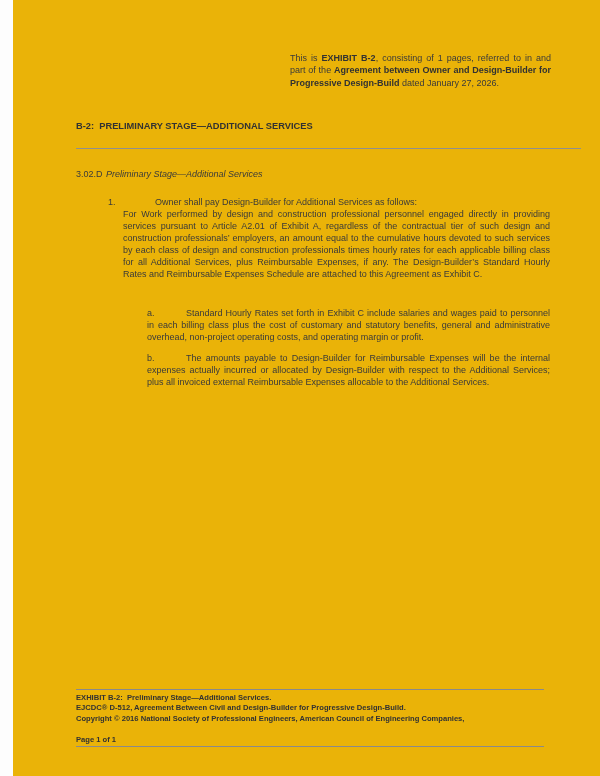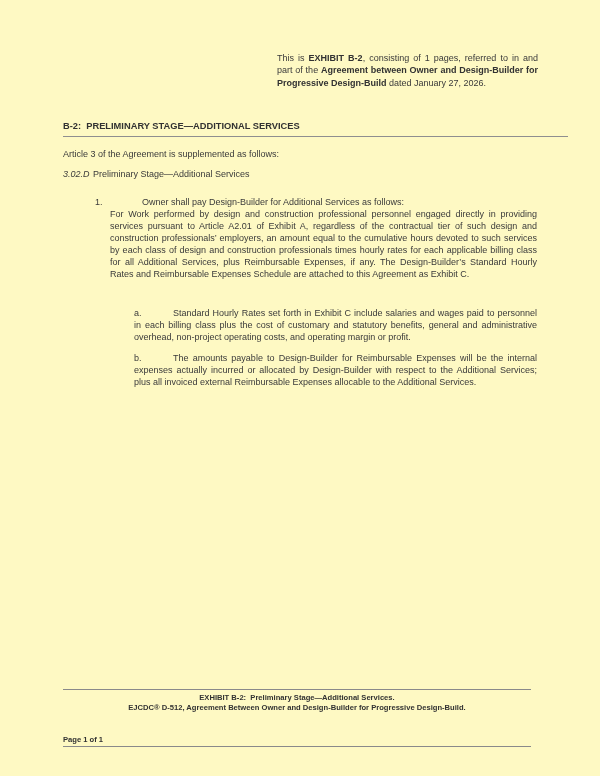--- a/index.html
+++ b/index.html
@@ -4,46 +4,46 @@
 <style>
   html,body{margin:0;padding:0;}
   body{
     width:600px;height:776px;
     background:#fdfdfd;
     font-family:"Liberation Sans","DejaVu Sans",sans-serif;
     color:#3a3a3a;
     position:relative;
     overflow:hidden;
   }
-  .page{position:absolute;inset:0;background:#fef9c3;}
+  .page{position:absolute;inset:0;background:#eab308;margin-left:13px;}
   .abs{position:absolute;}
   
   .intro{
     left:277px;top:52px;width:261px;
     font-size:9px;line-height:12.3px;
     text-align:justify;
   }
   .intro b{color:#323232;}
   
   .heading{
     left:63px;top:120px;width:505px;
     font-size:9.3px;line-height:12px;font-weight:bold;color:#323232;
     border-bottom:1px solid #8f8f8f;
-    padding-bottom:4px;
+    padding-bottom:16px;
   }
   .supplement{
     left:63px;top:148px;width:474px;
     font-size:9px;line-height:12px;
   }
   .section-line{
     left:63px;top:168px;width:474px;
     font-size:9px;line-height:12px;
   }
-  .secnum{display:inline-block;width:30px;font-style:italic;}
-  .section-title{text-align:center;}
+  .secnum{display:inline-block;width:30px;}
+  .section-title{font-style:italic;text-align:center;}
   .item1{
     left:95px;top:196px;width:442px;
     font-size:9px;line-height:12px;
   }
   .marker1{display:inline-block;width:47px;}
   .para-main{
     left:110px;top:208px;width:427px;
     font-size:9px;line-height:12px;
     text-align:justify;
   }
@@ -53,53 +53,52 @@
     text-align:justify;
   }
   .sub-a{top:307px;}
   .sub-b{top:352px;}
   .submarker{display:inline-block;width:39px;}
   
   .footer-rule-top{left:63px;top:689px;width:468px;height:1px;background:#8a8a8a;}
   .footer-block{
     left:63px;top:693px;width:468px;
     font-size:7.6px;line-height:10.3px;font-weight:bold;color:#323232;
-    text-align:center;
   }
   .page-number{
     left:63px;top:735px;width:466px;
     font-size:7.6px;line-height:10px;font-weight:bold;color:#323232;
   }
   .footer-rule-bottom{left:63px;top:746px;width:468px;height:1px;background:#8a8a8a;}
 </style>
 </head>
 <body>
 
 <div class="page">
 
   <div class="abs intro"><span>This is </span><b>EXHIBIT B-2</b><span>, consisting of 1 pages, referred to in and part of the </span><b>Agreement between Owner and Design-Builder for Progressive Design-Build</b><span> dated January 27, 2026.</span></div>
 
   <div class="abs heading">B-2:&nbsp; PRELIMINARY STAGE—ADDITIONAL SERVICES</div>
 
-  <div class="abs supplement">Article 3 of the Agreement is supplemented as follows:</div>
 
   <div class="abs section-line"><span class="secnum">3.02.D</span><span class="section-title">Preliminary Stage—Additional Services</span></div>
 
   <div class="abs item1"><span class="marker1">1.</span><span>Owner shall pay Design-Builder for Additional Services as follows:</span></div>
 
   <div class="abs para-main">For Work performed by design and construction professional personnel engaged directly in providing services pursuant to Article A2.01 of Exhibit A, regardless of the contractual tier of such design and construction professionals’ employers, an amount equal to the cumulative hours devoted to such services by each class of design and construction professionals times hourly rates for each applicable billing class for all Additional Services, plus Reimbursable Expenses, if any. The Design-Builder’s Standard Hourly Rates and Reimbursable Expenses Schedule are attached to this Agreement as Exhibit C.</div>
 
   <div class="abs sub sub-b"><span class="submarker">b.</span><span>The amounts payable to Design-Builder for Reimbursable Expenses will be the internal expenses actually incurred or allocated by Design-Builder with respect to the Additional Services; plus all invoiced external Reimbursable Expenses allocable to the Additional Services.</span></div>
 
   <div class="abs sub sub-a"><span class="submarker">a.</span><span>Standard Hourly Rates set forth in Exhibit C include salaries and wages paid to personnel in each billing class plus the cost of customary and statutory benefits, general and administrative overhead, non-project operating costs, and operating margin or profit.</span></div>
 
   <div class="abs footer-rule-top"></div>
 
   <div class="abs footer-block">
     <div>EXHIBIT B-2:&nbsp; Preliminary Stage—Additional Services.</div>
-    <div>EJCDC® D-512, Agreement Between Owner and Design-Builder for Progressive Design-Build.</div>
+    <div>EJCDC® D-512, Agreement Between Civil and Design-Builder for Progressive Design-Build.</div>
+    <div>Copyright © 2016 National Society of Professional Engineers, American Council of Engineering Companies,</div>
   </div>
 
   <div class="abs page-number">Page 1 of 1</div>
 
   <div class="abs footer-rule-bottom"></div>
 
 </div>
 
 </body></html>

